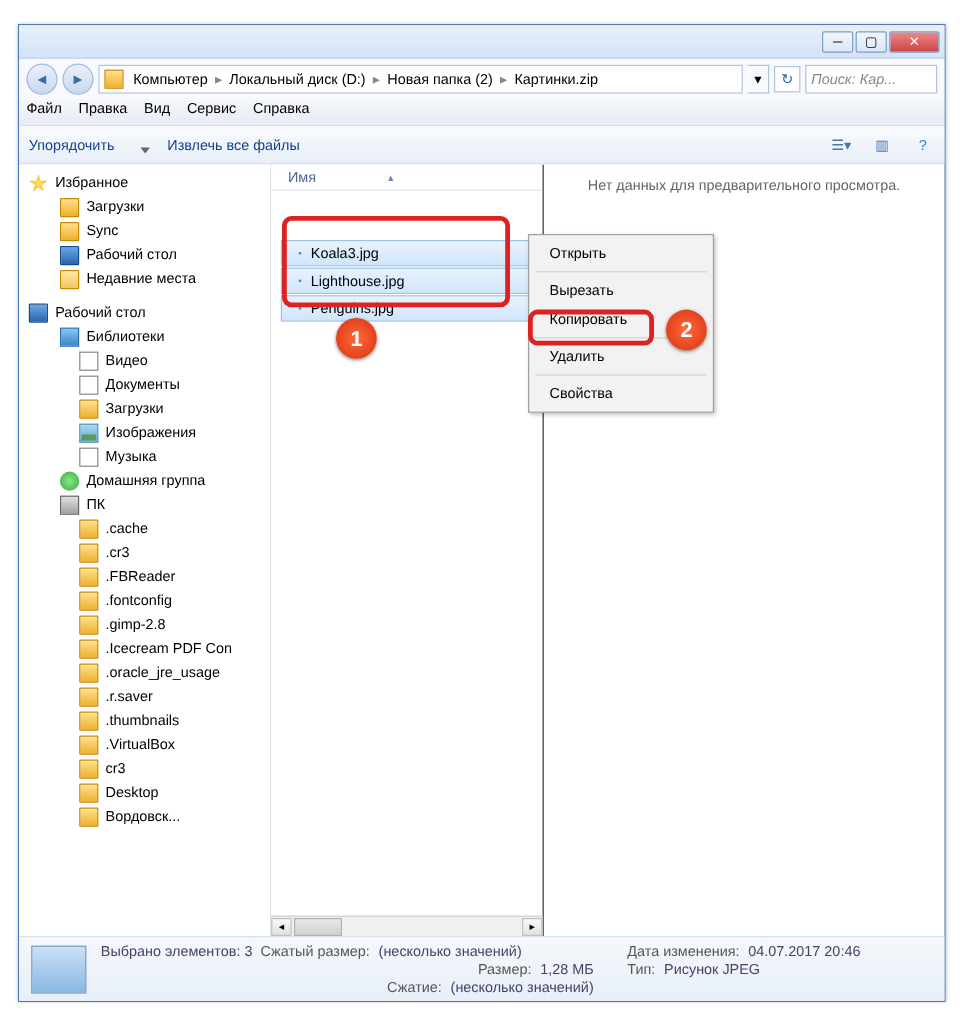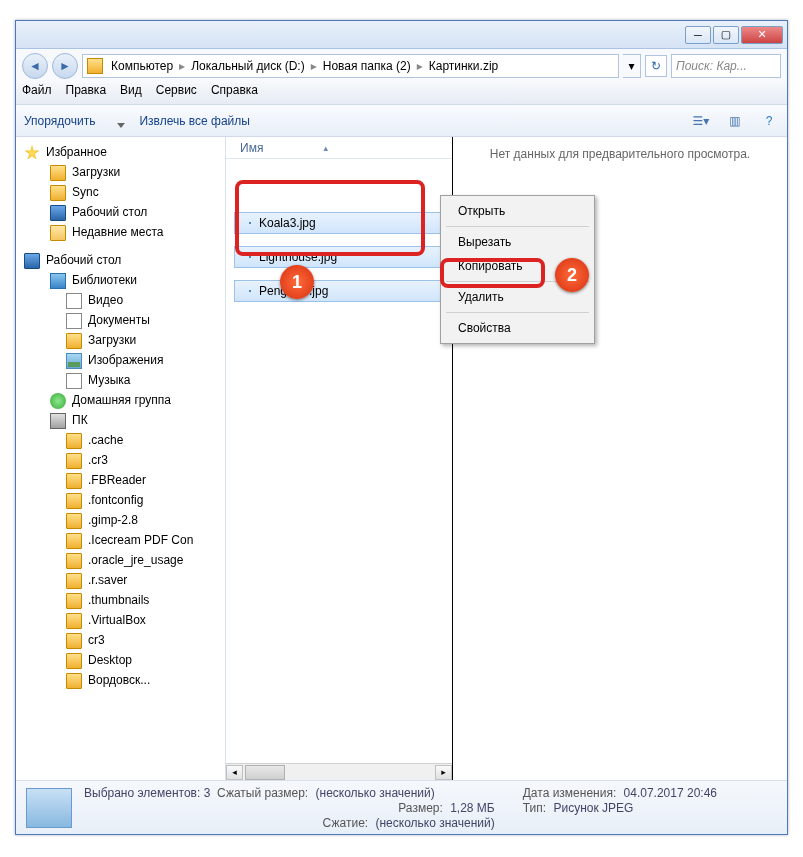--- a/index.html
+++ b/index.html
@@ -39,21 +39,21 @@
 .ic-music { background: #fff; border: 1px solid #888; position: relative; }
 .ic-homegroup { background: radial-gradient(#8ae88a,#3aa83a); border-radius: 50%; }
 .ic-pc { background: linear-gradient(#e0e0e0,#a0a0a0); border: 1px solid #666; }
 .ic-image { background: linear-gradient(#a8d8f0,#68a8d8); border: 1px solid #4a8abc; position: relative; }
 .ic-image::after { content: ""; position: absolute; bottom: 1px; left: 1px; right: 1px; height: 5px; background: #5a9a5a; }
 .tri { width: 0; height: 0; border-left: 4px solid transparent; border-right: 4px solid transparent; border-top: 5px solid #666; display: inline-block; margin-left: 2px; }
 .files { flex: 1; display: flex; flex-direction: column; background: #fff; position: relative; gap: 37px; }
 .col-header { height: 22px; border-bottom: 1px solid #e0e6ee; display: flex; align-items: center; padding-left: 14px; color: #4a6a94; cursor: pointer; }
 .col-header .sortarrow { margin-left: 60px; color: #6a8ab4; font-size: 9px; }
 .file-list { padding: 4px 0; }
-.file-row { height: 22px; display: flex; align-items: center; padding: 0 14px; gap: 8px; background: linear-gradient(#e8f2fd,#d0e5fb); border: 1px solid #9ac2ea; margin: 12px 8px 1px 8px; cursor: pointer; }
+.file-row { height: 22px; display: flex; align-items: center; padding: 0 14px; gap: 8px; background: linear-gradient(#e8f2fd,#d0e5fb); border: 1px solid #9ac2ea; margin: 0 8px 1px 8px; cursor: pointer; }
 .scrollbar-h { position: absolute; bottom: 0; left: 0; right: 0; height: 17px; background: #f0f0f0; border-top: 1px solid #d0d0d0; display: flex; align-items: center; }
 .scrollbar-h .arr { width: 17px; height: 15px; background: linear-gradient(#fafafa,#e0e0e0); border: 1px solid #c0c0c0; display: flex; align-items: center; justify-content: center; font-size: 9px; cursor: pointer; }
 .scrollbar-h .thumb { width: 40px; height: 15px; background: linear-gradient(#e8e8e8,#d0d0d0); border: 1px solid #b0b0b0; margin-left: 2px; cursor: pointer; }
 .preview { width: 335px; border-left: 1px solid #000000; display: flex; align-items: flex-start; justify-content: center; color: #666; background: #fff; padding: 10px; text-align: center; }
 .statusbar { height: 54px; border-top: 1px solid #d8e0ec; background: linear-gradient(#f5f8fc,#e8eff8); display: flex; align-items: center; padding: 4px 10px; gap: 12px; font-size: 11px; }
 .statusbar .thumb { width: 46px; height: 40px; background: linear-gradient(#c8e0f5,#88b8e0); border: 1px solid #6a9acc; }
 .statusbar .info { display: grid; grid-template-columns: auto auto; column-gap: 28px; row-gap: 1px; flex: 1; }
 .statusbar .k { color: #555; text-align: right; padding-right: 4px; }
 .statusbar .v { color: #446; }
 .context-menu { position: absolute; top: 195px; left: 440px; width: 155px; background: #f2f2f2; border: 1px solid #a0a0a0; box-shadow: 2px 2px 4px rgba(0,0,0,0.3); padding: 3px; z-index: 50; }

